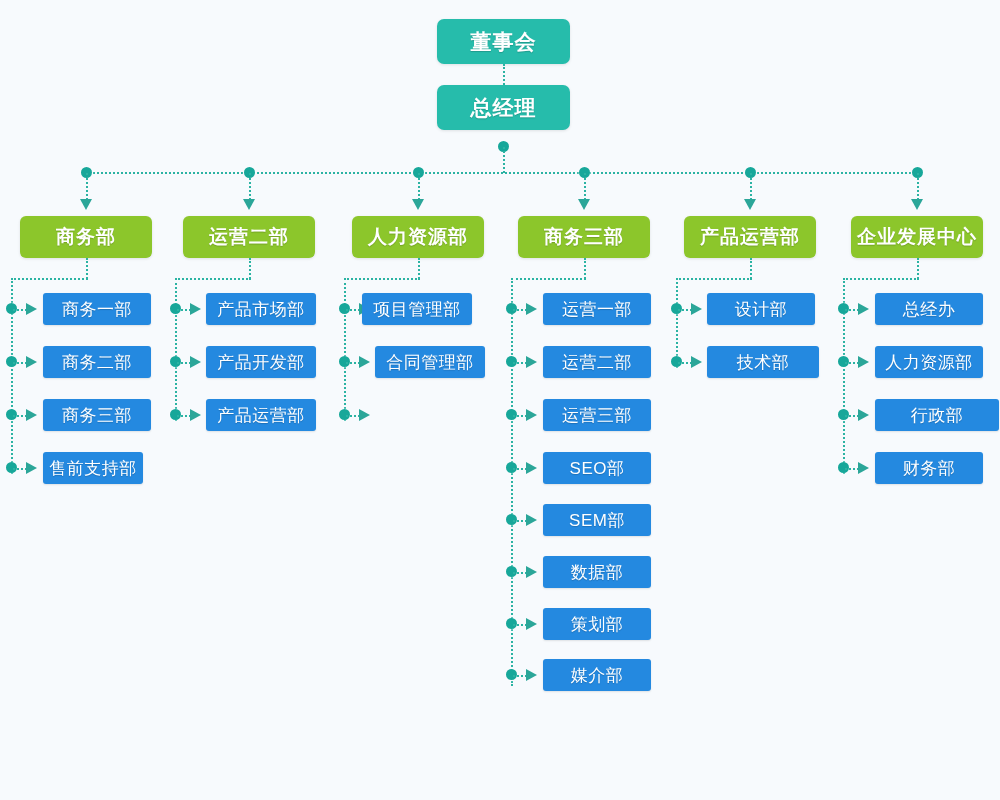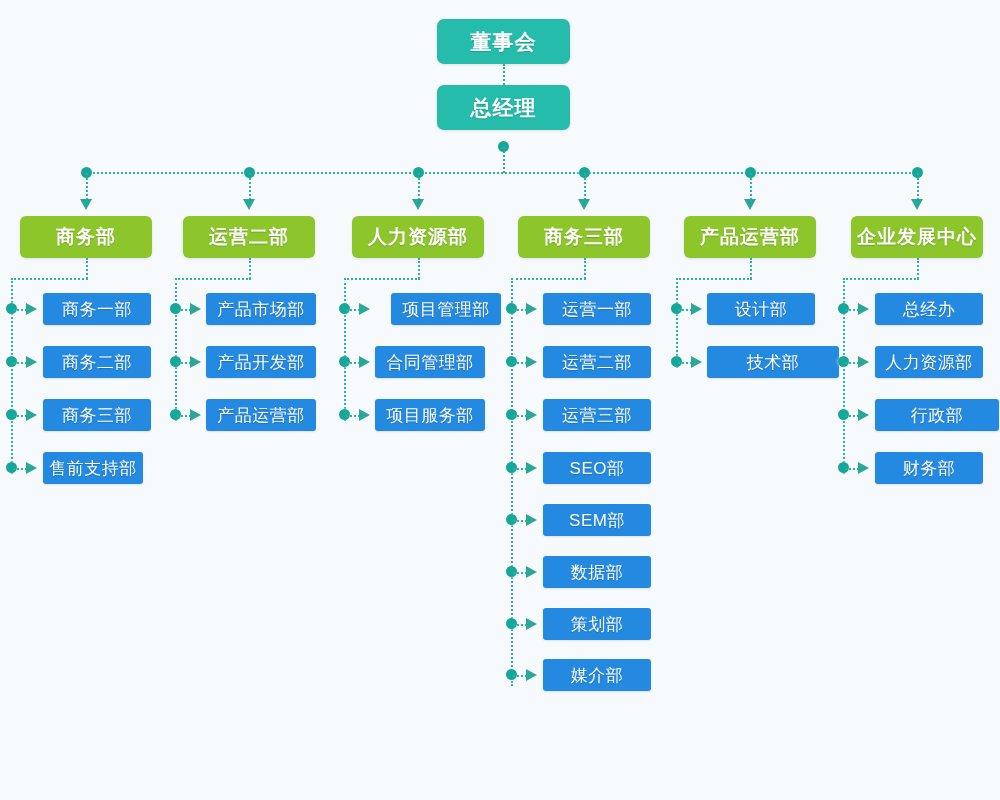--- a/index.html
+++ b/index.html
@@ -166,23 +166,22 @@
   <div class="arrow-right" style="left:359px;top:303px;"></div>
 
   <div class="dot" style="left:339px;top:356px;"></div>
   <div class="hline" style="left:346px;top:362px;width:14px;"></div>
   <div class="arrow-right" style="left:359px;top:356px;"></div>
 
   <div class="dot" style="left:339px;top:409px;"></div>
   <div class="hline" style="left:346px;top:415px;width:14px;"></div>
   <div class="arrow-right" style="left:359px;top:409px;"></div>
 
-  <div class="node lvl3" style="left:391px;top:293px;width:110px;">项目管理部</div>
+  <div class="node lvl3" style="left:362px;top:293px;width:110px;">项目管理部</div>
   <div class="node lvl3" style="left:375px;top:346px;width:110px;">合同管理部</div>
-  <div class="node lvl3" style="left:375px;top:399px;width:110px;">项目服务部</div>
 
   <div class="vline" style="left:584px;top:258px;height:21px;"></div>
   <div class="hline" style="left:511px;top:278px;width:75px;"></div>
   <div class="vline" style="left:511px;top:278px;height:408px;"></div>
 
   <div class="dot" style="left:506px;top:303px;"></div>
   <div class="hline" style="left:513px;top:309px;width:14px;"></div>
   <div class="arrow-right" style="left:526px;top:303px;"></div>
 
   <div class="dot" style="left:506px;top:356px;"></div>
@@ -228,21 +227,21 @@
 
   <div class="dot" style="left:671px;top:303px;"></div>
   <div class="hline" style="left:678px;top:309px;width:14px;"></div>
   <div class="arrow-right" style="left:691px;top:303px;"></div>
 
   <div class="dot" style="left:671px;top:356px;"></div>
   <div class="hline" style="left:678px;top:362px;width:14px;"></div>
   <div class="arrow-right" style="left:691px;top:356px;"></div>
 
   <div class="node lvl3" style="left:707px;top:293px;width:108px;">设计部</div>
-  <div class="node lvl3" style="left:707px;top:346px;width:132px;">技术部</div>
+  <div class="node lvl3" style="left:707px;top:346px;width:112px;">技术部</div>
 
   <div class="vline" style="left:917px;top:258px;height:21px;"></div>
   <div class="hline" style="left:843px;top:278px;width:76px;"></div>
   <div class="vline" style="left:843px;top:278px;height:196px;"></div>
 
   <div class="dot" style="left:838px;top:303px;"></div>
   <div class="hline" style="left:845px;top:309px;width:14px;"></div>
   <div class="arrow-right" style="left:858px;top:303px;"></div>
 
   <div class="dot" style="left:838px;top:356px;"></div>

